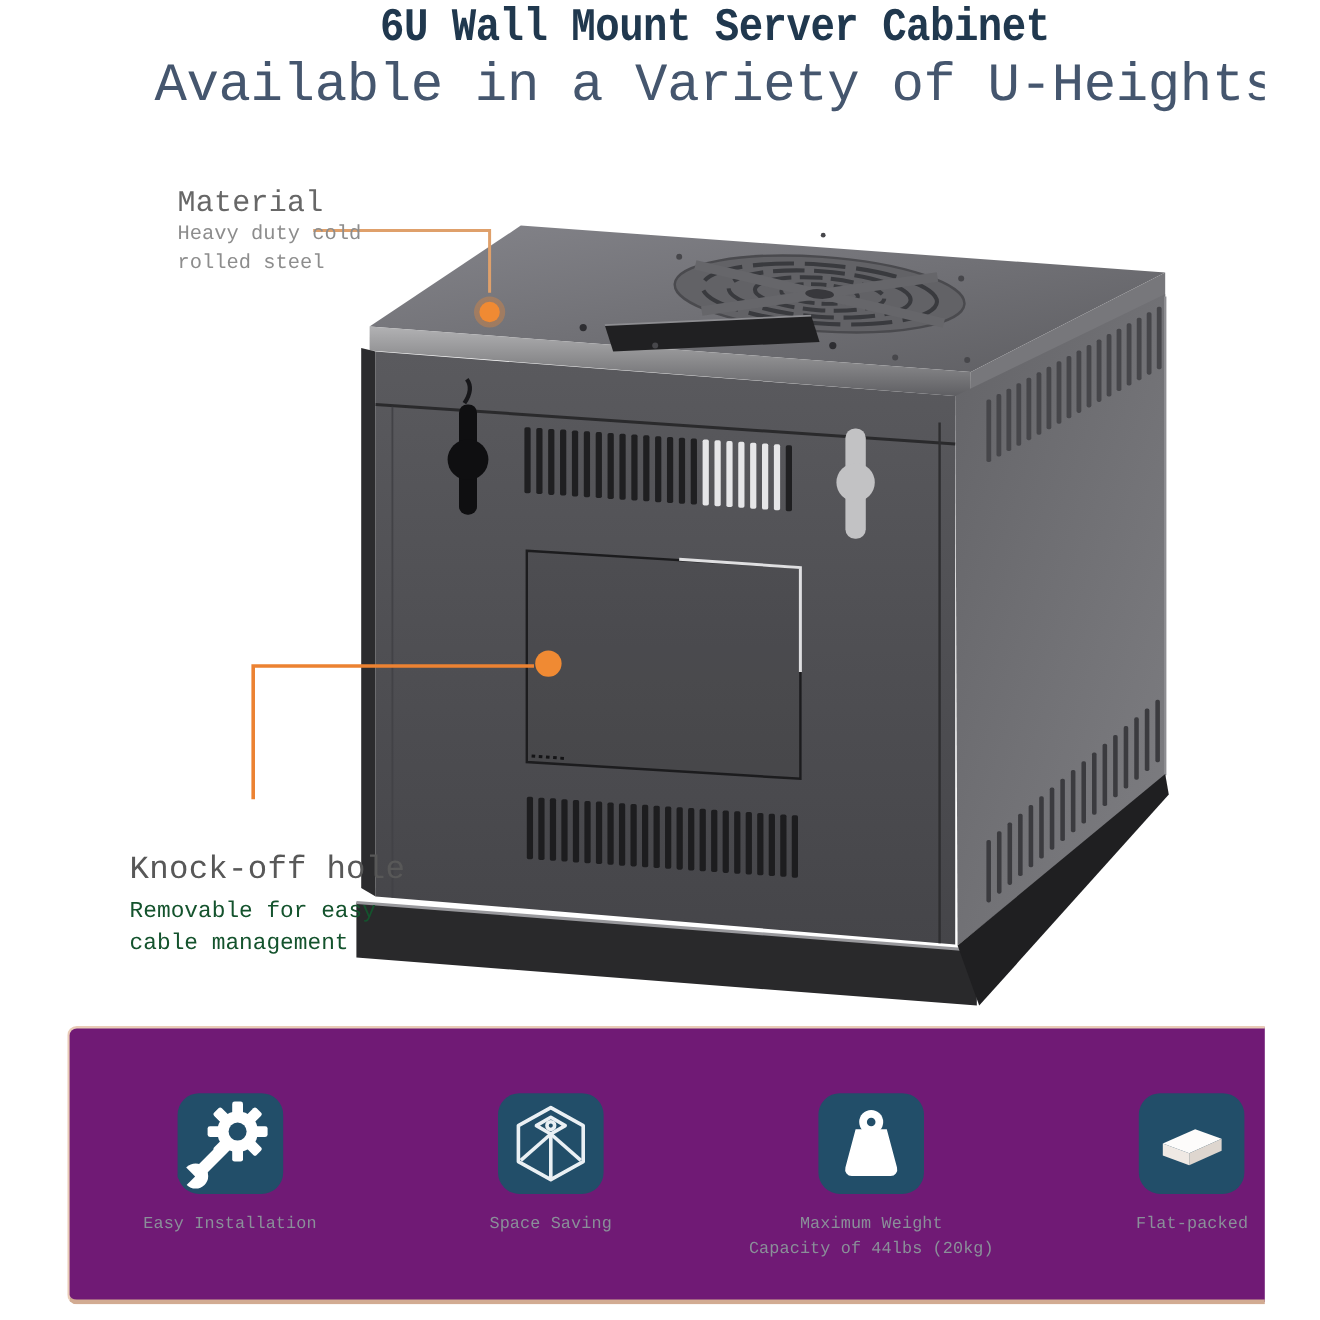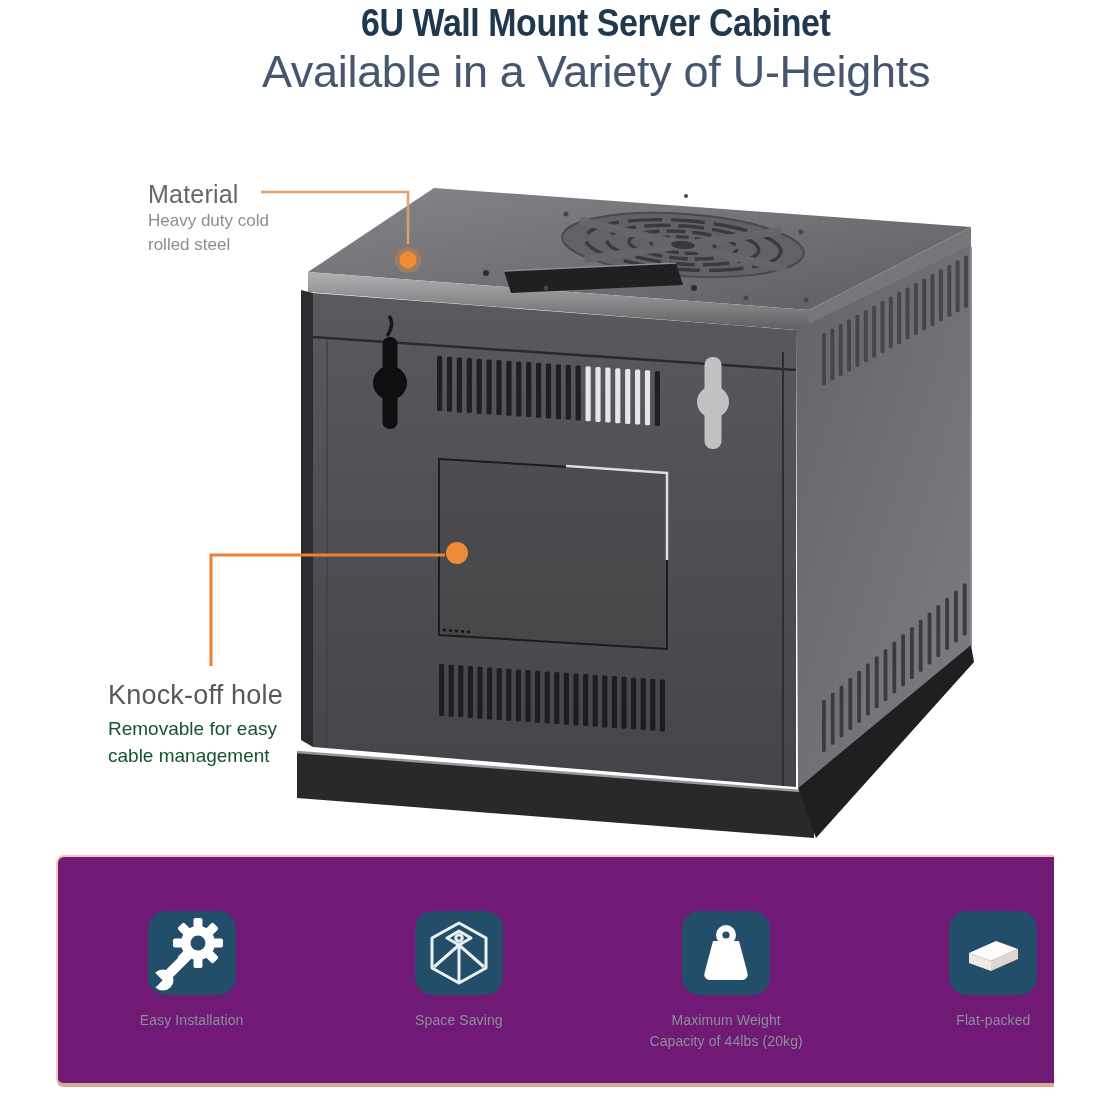--- a/index.html
+++ b/index.html
@@ -9,34 +9,34 @@
     --tile-teal:#224e69;
     --title-navy:#20384e;
     --subtitle-slate:#45566e;
     --panel-border:#e9cbb7;
     --panel-border-bottom:#d2ab92;
     --label-gray:#8a8f99;
   }
   *{margin:0;padding:0;box-sizing:border-box;}
   html,body{background:#ffffff;}
   body{font-family:"Liberation Sans","DejaVu Sans",sans-serif;}
-  .page{position:relative;width:1008px;height:1100px;background:#ffffff;overflow:hidden;margin:0 auto;}
+  .page{position:relative;width:1008px;height:1100px;background:#ffffff;overflow:hidden;margin:0 auto;font-family:Liberation Mono, monospace;}
 
   
   .header{position:absolute;left:0;top:2px;width:1100px;text-align:center;}
   .title{display:inline-block;font-size:39px;font-weight:700;color:var(--title-navy);
          letter-spacing:-0.5px;transform:scaleX(0.87);transform-origin:center;line-height:1.1;}
   .subtitle{font-size:45px;font-weight:400;color:var(--subtitle-slate);line-height:1.1;margin-top:2px;letter-spacing:-0.3px;}
 
   
   .callout{position:absolute;}
-  .callout-material{left:102px;top:180px;width:190px;}
+  .callout-material{left:102px;top:155px;width:190px;}
   .callout-knockoff{left:62px;top:680px;width:230px;}
   .callout-title-a{font-size:25px;color:#676767;letter-spacing:0.2px;}
-  .callout-title-b{font-size:27px;color:#585858;letter-spacing:0.2px;}
+  .callout-title-b{font-size:27px;color:#585858;letter-spacing:0.2px;margin-top:31px;}
   .callout-desc-a{font-size:17px;color:#8d8d8d;line-height:1.4;margin-top:0;white-space:pre-line;}
   .callout-desc-b{font-size:19px;color:#14532d;line-height:1.4;margin-top:5px;white-space:pre-line;}
 
   
   .cabinet-svg{position:absolute;left:0;top:0;width:1100px;height:1100px;}
   .leader-tan{stroke:var(--leader-tan);stroke-width:2.5;fill:none;}
   .leader-orange{stroke:var(--leader-orange);stroke-width:3;fill:none;}
   .dot{fill:var(--accent-orange);}
 
   

